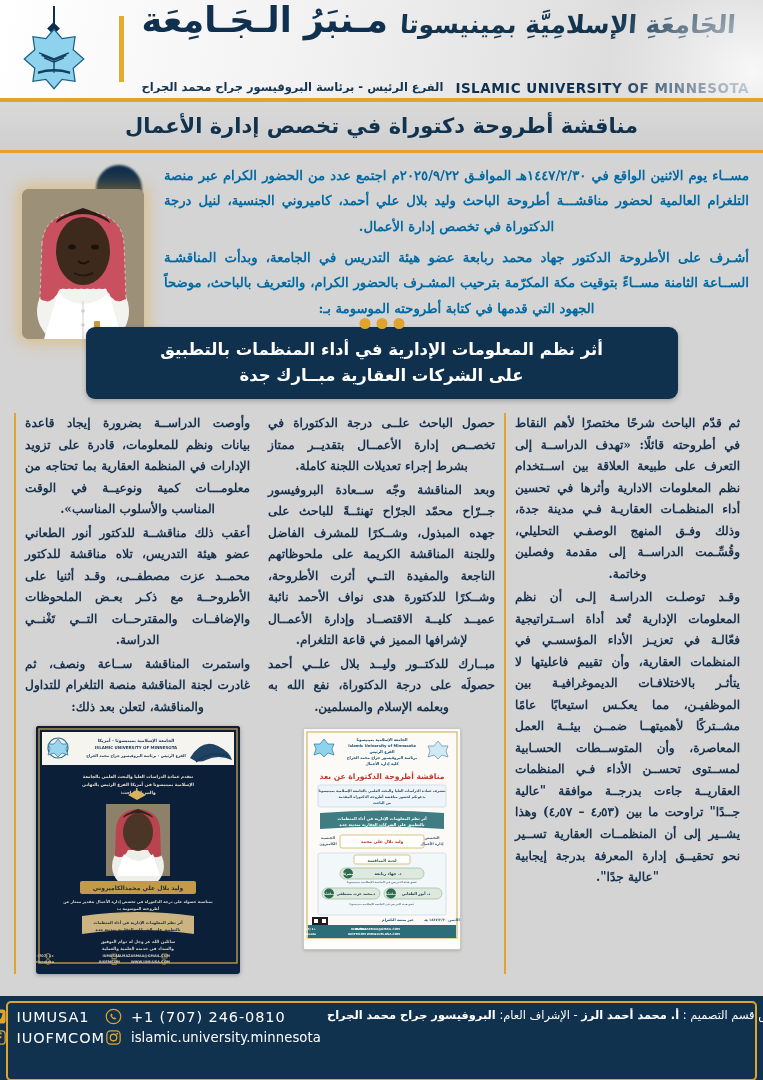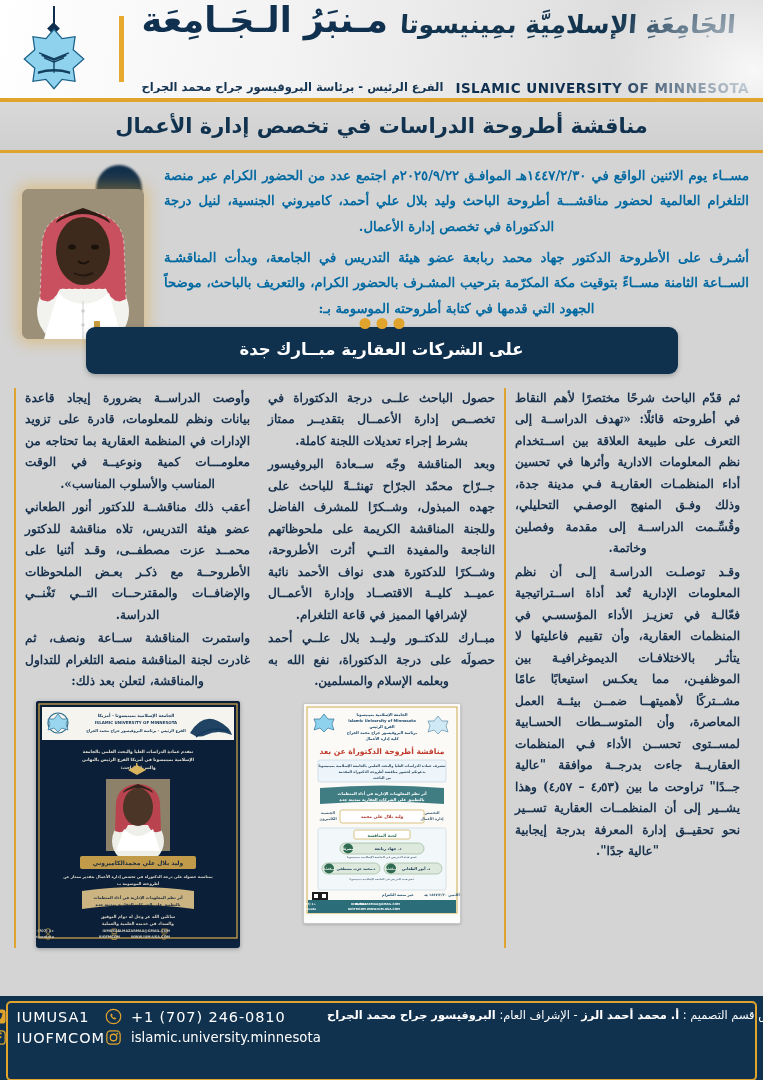--- a/index.html
+++ b/index.html
@@ -366,21 +366,21 @@
             <path d="M24 70 Q50 62 76 70 L76 74 Q50 66 24 74 Z" fill="#12405e"></path>
           </g>
         </svg>
       </div>
     </div>
   </div>
 
   <div class="gold-rule"></div>
 
   <div class="title-band">
-    <h1>مناقشة أطروحة الدراسات في تخصص إدارة الأعمال</h1>
+    <h1>مناقشة أطروحة دكتوراة في تخصص إدارة الأعمال</h1>
   </div>
 
   <div class="body-area">
 
     <div class="intro-block">
       <div class="photo-box">
         <div class="photo-blob"></div>
         <div class="photo">
           <svg viewBox="0 0 122 150" preserveAspectRatio="xMidYMid slice">
             <rect width="122" height="150" fill="#9c9079"></rect>
@@ -405,20 +405,21 @@
       <p class="intro-text p1">مســاء يوم الاثنين الواقع في ١٤٤٧/٢/٣٠هـ الموافـق ٢٠٢٥/٩/٢٢م اجتمع عدد من الحضور الكرام عبر منصة التلغرام العالمية لحضور مناقشـــة أطروحة الباحث وليد بلال علي أحمد، كاميروني الجنسية، لنيل درجة الدكتوراة في تخصص إدارة الأعمال.</p>
       <p class="intro-text p2">أشـرف على الأطروحة الدكتور جهاد محمد ربابعة عضو هيئة التدريس في الجامعة، وبدأت المناقشـة الســاعة الثامنة مســاءً بتوقيت مكة المكرّمة بترحيب المشـرف بالحضور الكرام، والتعريف بالباحث، موضحاً الجهود التي قدمها في كتابة أطروحته الموسومة بـ:</p>
     </div>
 
     <div class="thesis-box">
       <div class="dots">
           <i></i>
           <i></i>
           <i></i>
         </div>
+      <div>أثر نظم المعلومات الإدارية في أداء المنظمات بالتطبيق</div>
       <div>على الشركات العقارية مبــارك جدة</div>
     </div>
 
     <div class="cols">
 
       <div class="col sep-left">
         <p>ثم قدّم الباحث شرحًا مختصرًا لأهم النقاط في أطروحته قائلًا: «تهدف الدراســة إلى التعرف على طبيعة العلاقة بين اســتخدام نظم المعلومات الادارية وأثرها في تحسين أداء المنظمـات العقاريـة فـي مدينة جدة، وذلك وفـق المنهج الوصفـي التحليلي، وقُسِّـمت الدراســة إلى مقدمة وفصلين وخاتمة.</p>
         <p>وقـد توصلـت الدراسـة إلـى أن نظم المعلومات الإدارية تُعد أداة اســتراتيجية فعّالـة في تعزيـز الأداء المؤسسـي في المنظمات العقارية، وأن تقييم فاعليتها لا يتأثـر بالاختلافـات الديموغرافيـة بين الموظفيـن، مما يعكـس استيعابًا عامًا مشــتركًا لأهميتهــا ضمــن بيئــة العمل المعاصرة، وأن المتوســطات الحسـابية لمســتوى تحســن الأداء فـي المنظمات العقاريــة جاءت بدرجــة موافقة "عالية جــدًا" تراوحت ما بين (٤٫٥٣ – ٤٫٥٧) وهذا يشــير إلى أن المنظمــات العقارية تســير نحو تحقيــق إدارة المعرفة بدرجة إيجابية "عالية جدًا".</p>
       </div>
 

